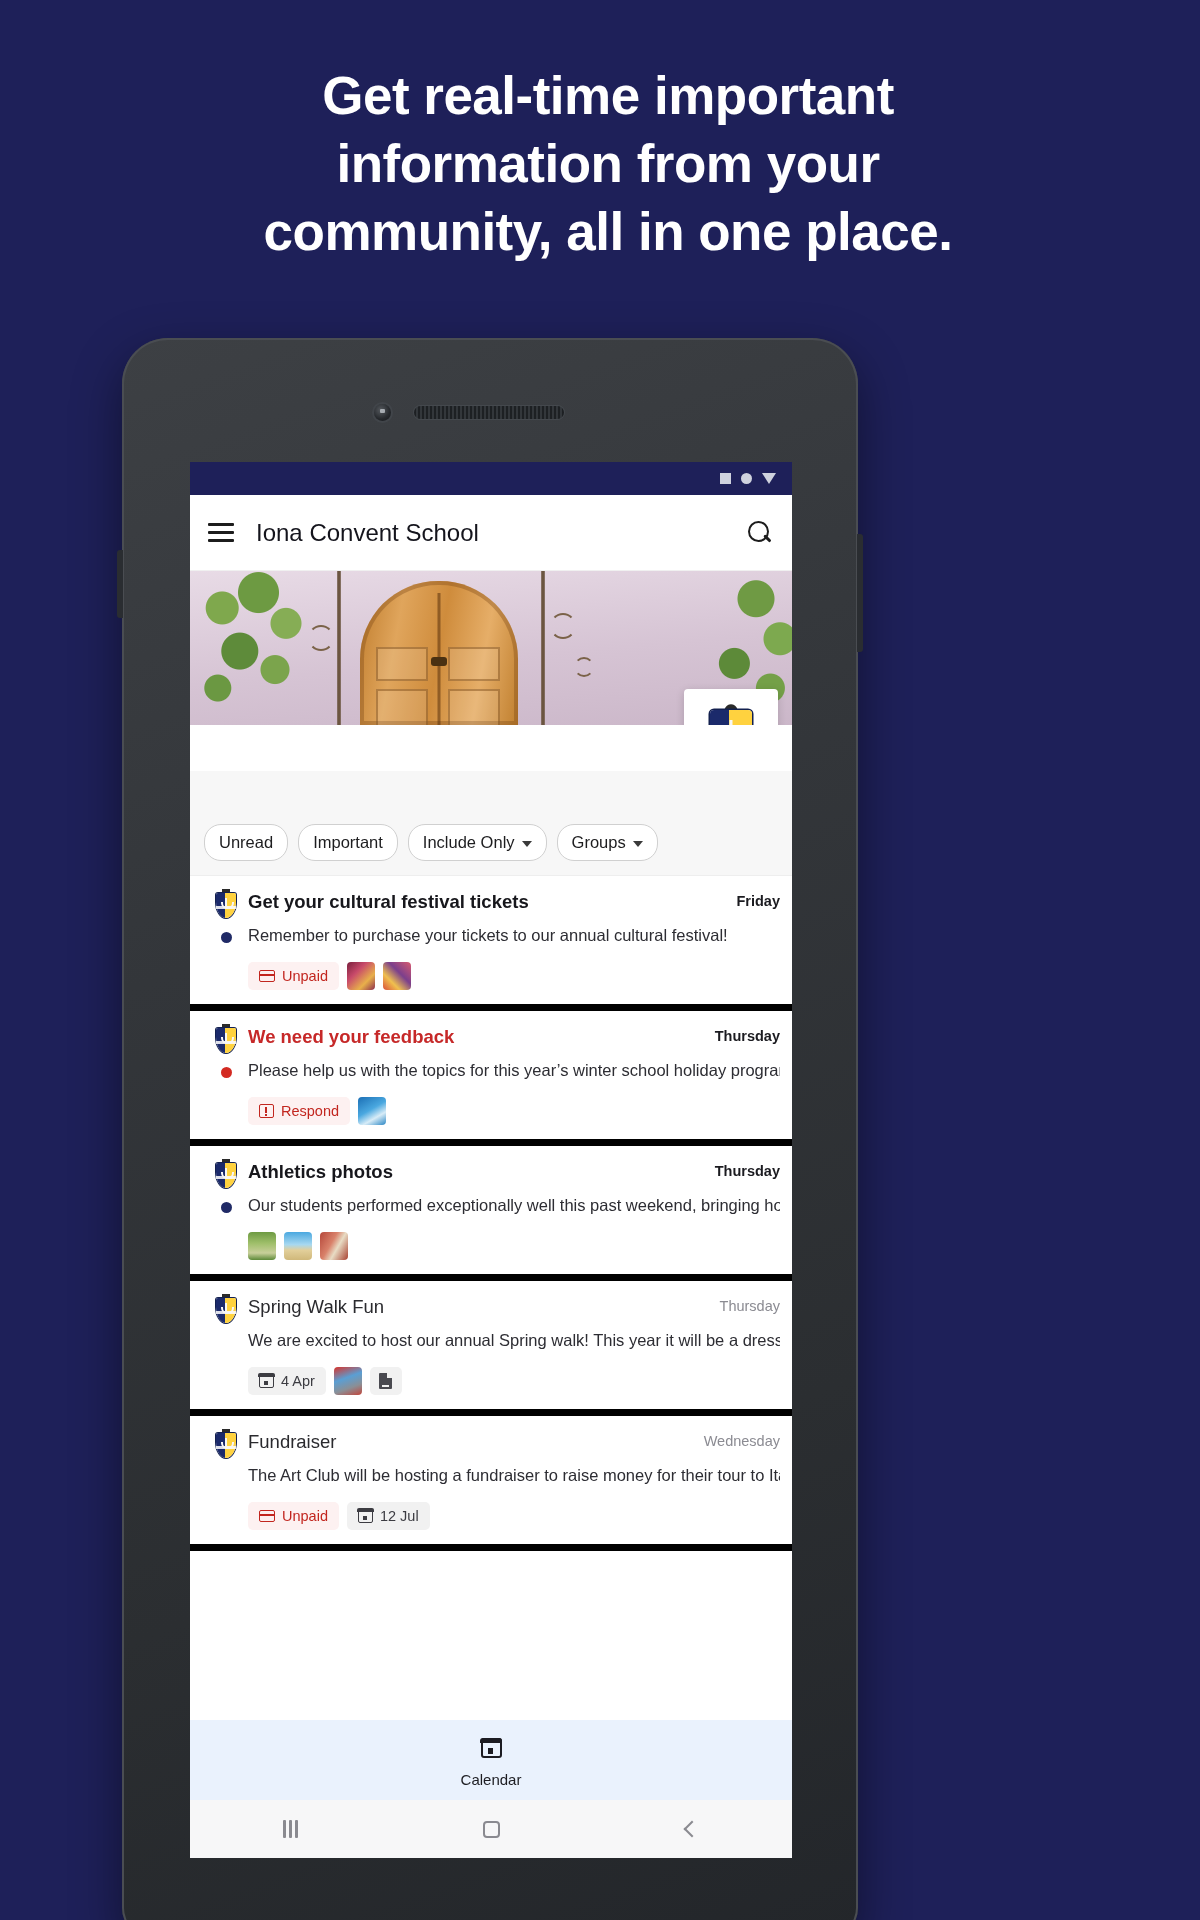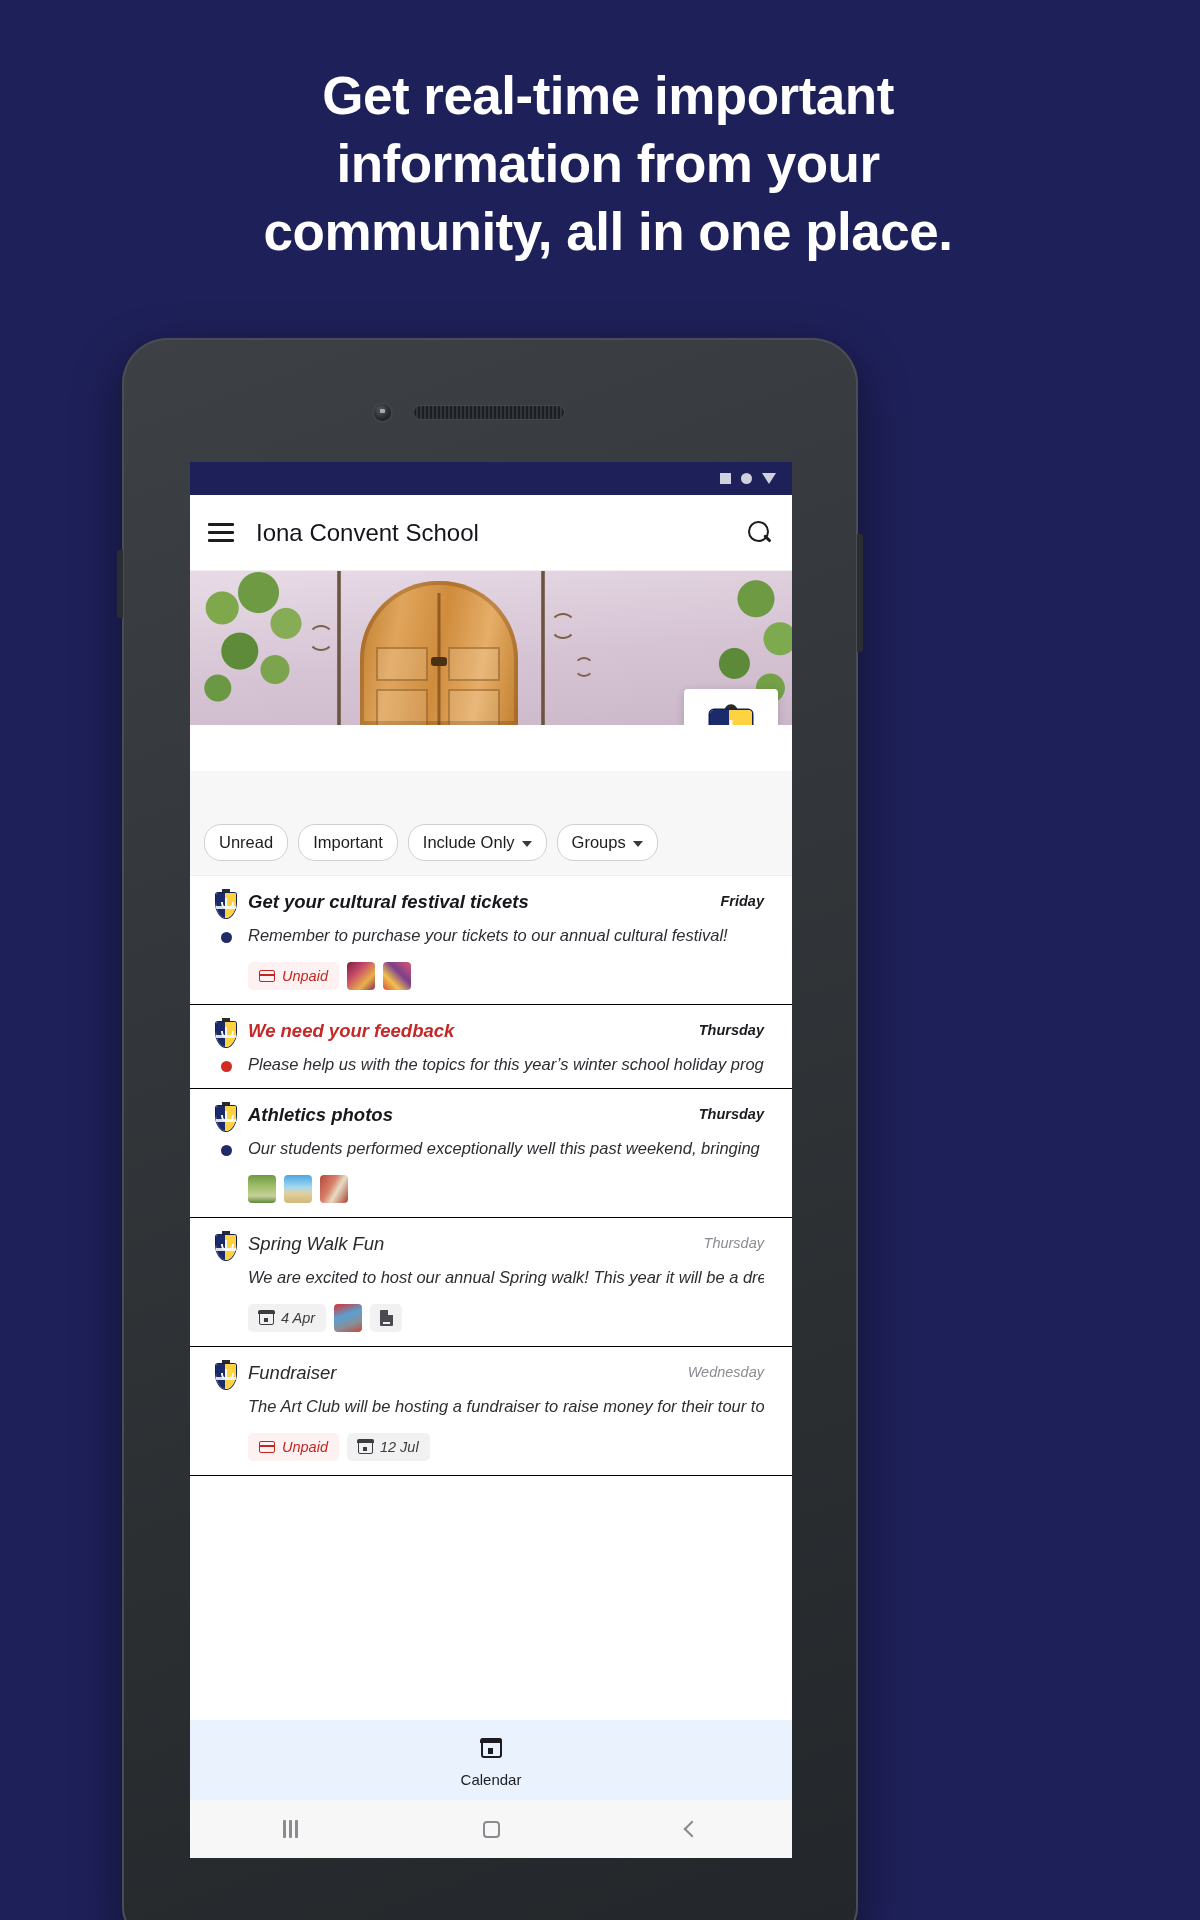--- a/index.html
+++ b/index.html
@@ -188,22 +188,22 @@
   .chip {
     border: 1px solid #d0d0d0; border-radius: 17px; background: #ffffff;
     padding: 8px 14px; font-size: 16.5px; color: #1d1d1f;
     display: flex; align-items: center; gap: 7px; white-space: nowrap; cursor: pointer; margin-top: 40px;
   }
   .chev { width: 0; height: 0; border-left: 5.5px solid transparent; border-right: 5.5px solid transparent; border-top: 6px solid #3a3a3a; margin-top: 2px; }
 
   
   .msg-list { background: #ffffff; }
   .msg {
-    display: flex; padding: 15px 28px 14px 14px;
-    border-bottom: 1px solid #000000; position: relative; font-style: italic;
+    display: flex; padding: 15px 12px 14px 14px;
+    border-bottom: 7px solid #000000; position: relative;
   }
   .msg-left { width: 44px; flex: 0 0 44px; padding-top: 2px; }
   .mini-crest { width: 20px; height: 25px; position: relative; margin: 0 auto; }
   .mini-crest .crest-shield { border-radius: 2px 2px 10px 10px / 2px 2px 16px 16px; box-shadow: 0 0 0 1px #13204f; }
   .mini-crest .crest-stripe { top: 13px; height: 3px; }
   .mini-crest .crest-anchor { width: 2px; height: 11px; top: 5px; }
   .mini-crest .crest-anchor::after { left:-4px; width:9px; height:5px; border-width:2px; border-radius:0 0 6px 6px; }
   .mini-crest .crest-top { top:-4px; width:8px; height:6px; }
   .dot { width: 11px; height: 11px; border-radius: 50%; margin: 14px auto 0 auto; }
   .dot.navy { background: #202a66; }
@@ -418,20 +418,27 @@
               <div class="crest-anchor"></div>
           </div>
           <div class="dot red"></div>
         </div>
         <div class="msg-body">
           <div class="msg-row1">
             <div class="msg-title unread-red">We need your feedback</div>
             <div class="msg-time">Thursday</div>
           </div>
           <div class="msg-snippet">Please help us with the topics for this year’s winter school holiday programme.</div>
+          <div class="msg-attach">
+            <div class="badge respond">
+              <span class="ic-respond"></span>
+              <span>Respond</span>
+            </div>
+            <div class="thumb th-water"></div>
+          </div>
         </div>
       </div>
 
       <div class="msg">
         <div class="msg-left">
           <div class="crest mini-crest">
             <div class="crest-top"></div>
               <div class="crest-shield"></div>
             <div class="crest-stripe"></div>
               <div class="crest-anchor"></div>

